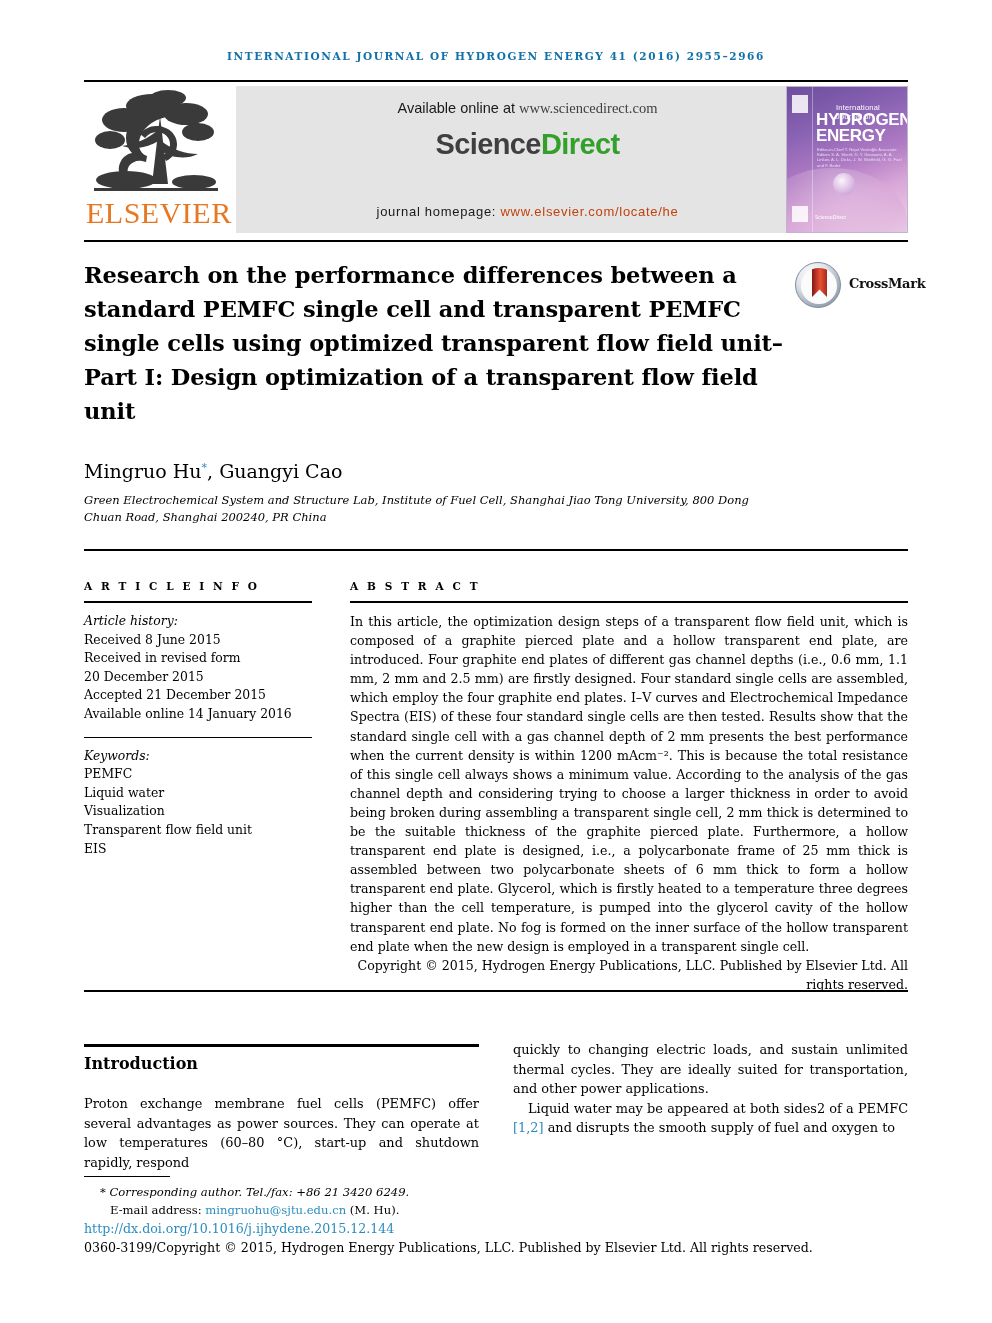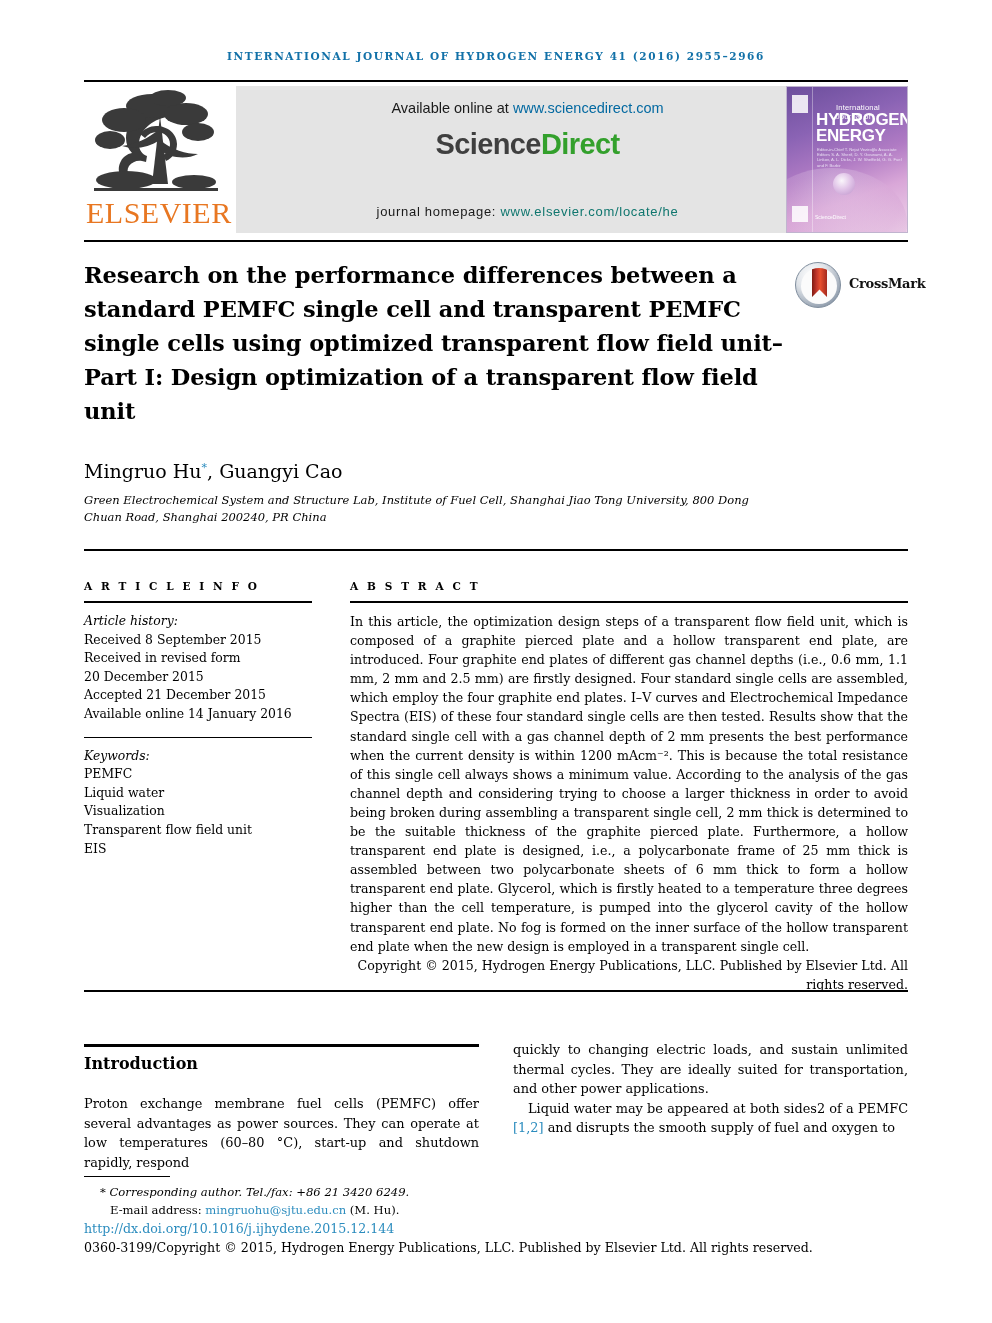--- a/index.html
+++ b/index.html
@@ -72,40 +72,40 @@
     background: #e4e4e4;
     text-align: center;
   }
   .sd-available {
     position: absolute;
     left: 0; top: 14px; width: 100%;
     font-family: "Liberation Sans", sans-serif;
     font-size: 14.5px;
     color: #1a1a1a;
   }
-  .sd-available .url { color: #0369a1; }
+  .sd-available .url { color: #404040; font-family: Liberation Serif, serif; }
   .sd-logo {
     position: absolute;
     left: 0; top: 42px; width: 100%;
     font-family: "Liberation Sans", sans-serif;
     font-size: 29px;
     font-weight: bold;
     letter-spacing: -0.6px;
   }
   .sd-logo .sci { color: #3f3f3f; }
   .sd-logo .dir { color: #33a02c; }
   .sd-home {
     position: absolute;
     left: 0; bottom: 14px; width: 100%;
     font-family: "Liberation Sans", sans-serif;
     font-size: 13px;
     letter-spacing: 0.7px;
     color: #1a1a1a;
   }
-  .sd-home .url { color: #0f766e; text-align: right; }
+  .sd-home .url { color: #c2410c; text-align: right; }
 
   .cover {
     position: absolute;
     right: 0; top: 0;
     width: 122px; height: 147px;
     background: linear-gradient(160deg,#6c4e9c 0%, #8a63b4 28%, #b07bc4 52%, #d9a7d8 72%, #efd3ea 100%);
     border: 1px solid #c0b4cf;
     box-sizing: border-box;
     overflow: hidden;
   }
@@ -423,21 +423,21 @@
   <div class="authors"><span>Mingruo Hu</span><span class="sup">*</span><span>, Guangyi Cao</span></div>
   <div class="affil">Green Electrochemical System and Structure Lab, Institute of Fuel Cell, Shanghai Jiao Tong University, 800 Dong Chuan Road, Shanghai 200240, PR China</div>
 
   <div class="rule-under-authors"></div>
 
   <div class="col-info">
     <div class="sec-head">A R T I C L E  I N F O</div>
     <div class="hr"></div>
     <div class="block">
       <div class="it">Article history:</div>
-      <div>Received 8 September 2015</div>
+      <div>Received 8 June 2015</div>
       <div>Received in revised form</div>
       <div>20 December 2015</div>
       <div>Accepted 21 December 2015</div>
       <div>Available online 14 January 2016</div>
     </div>
     <div class="hr2"></div>
     <div class="block">
       <div class="it">Keywords:</div>
       <div>PEMFC</div>
       <div>Liquid water</div>

